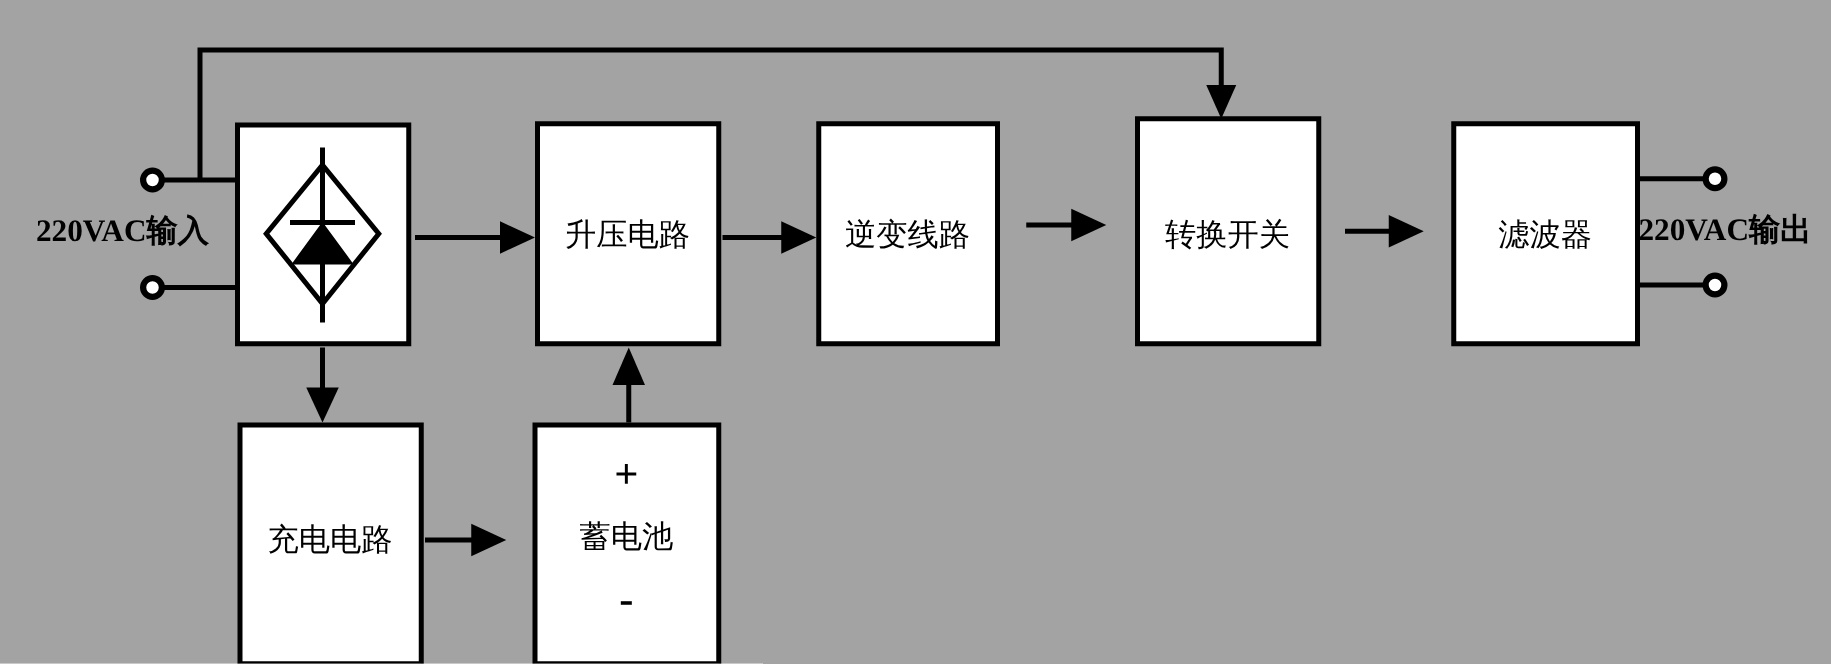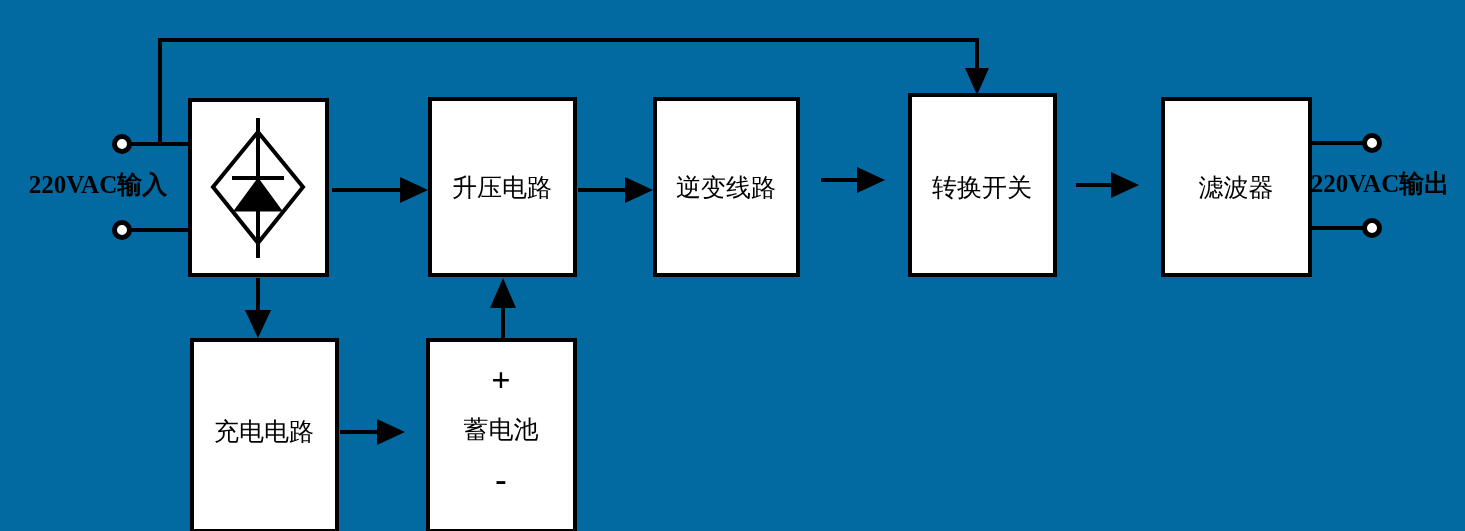--- a/index.html
+++ b/index.html
@@ -11,21 +11,21 @@
   body {
     width: 1465px;
     height: 531px;
     font-family: "Liberation Serif", "DejaVu Serif", serif;
     overflow: hidden;
   }
   #diagram-root {
     position: relative;
     width: 1465px;
     height: 531px;
-    background: #0369a1;
+    background: #a3a3a3;
   }
   svg#ups-svg {
     display: block;
     width: 1465px;
     height: 531px;
   }
   .blk-rect {
     fill: #ffffff;
     stroke: #000000;
     stroke-width: 4;

